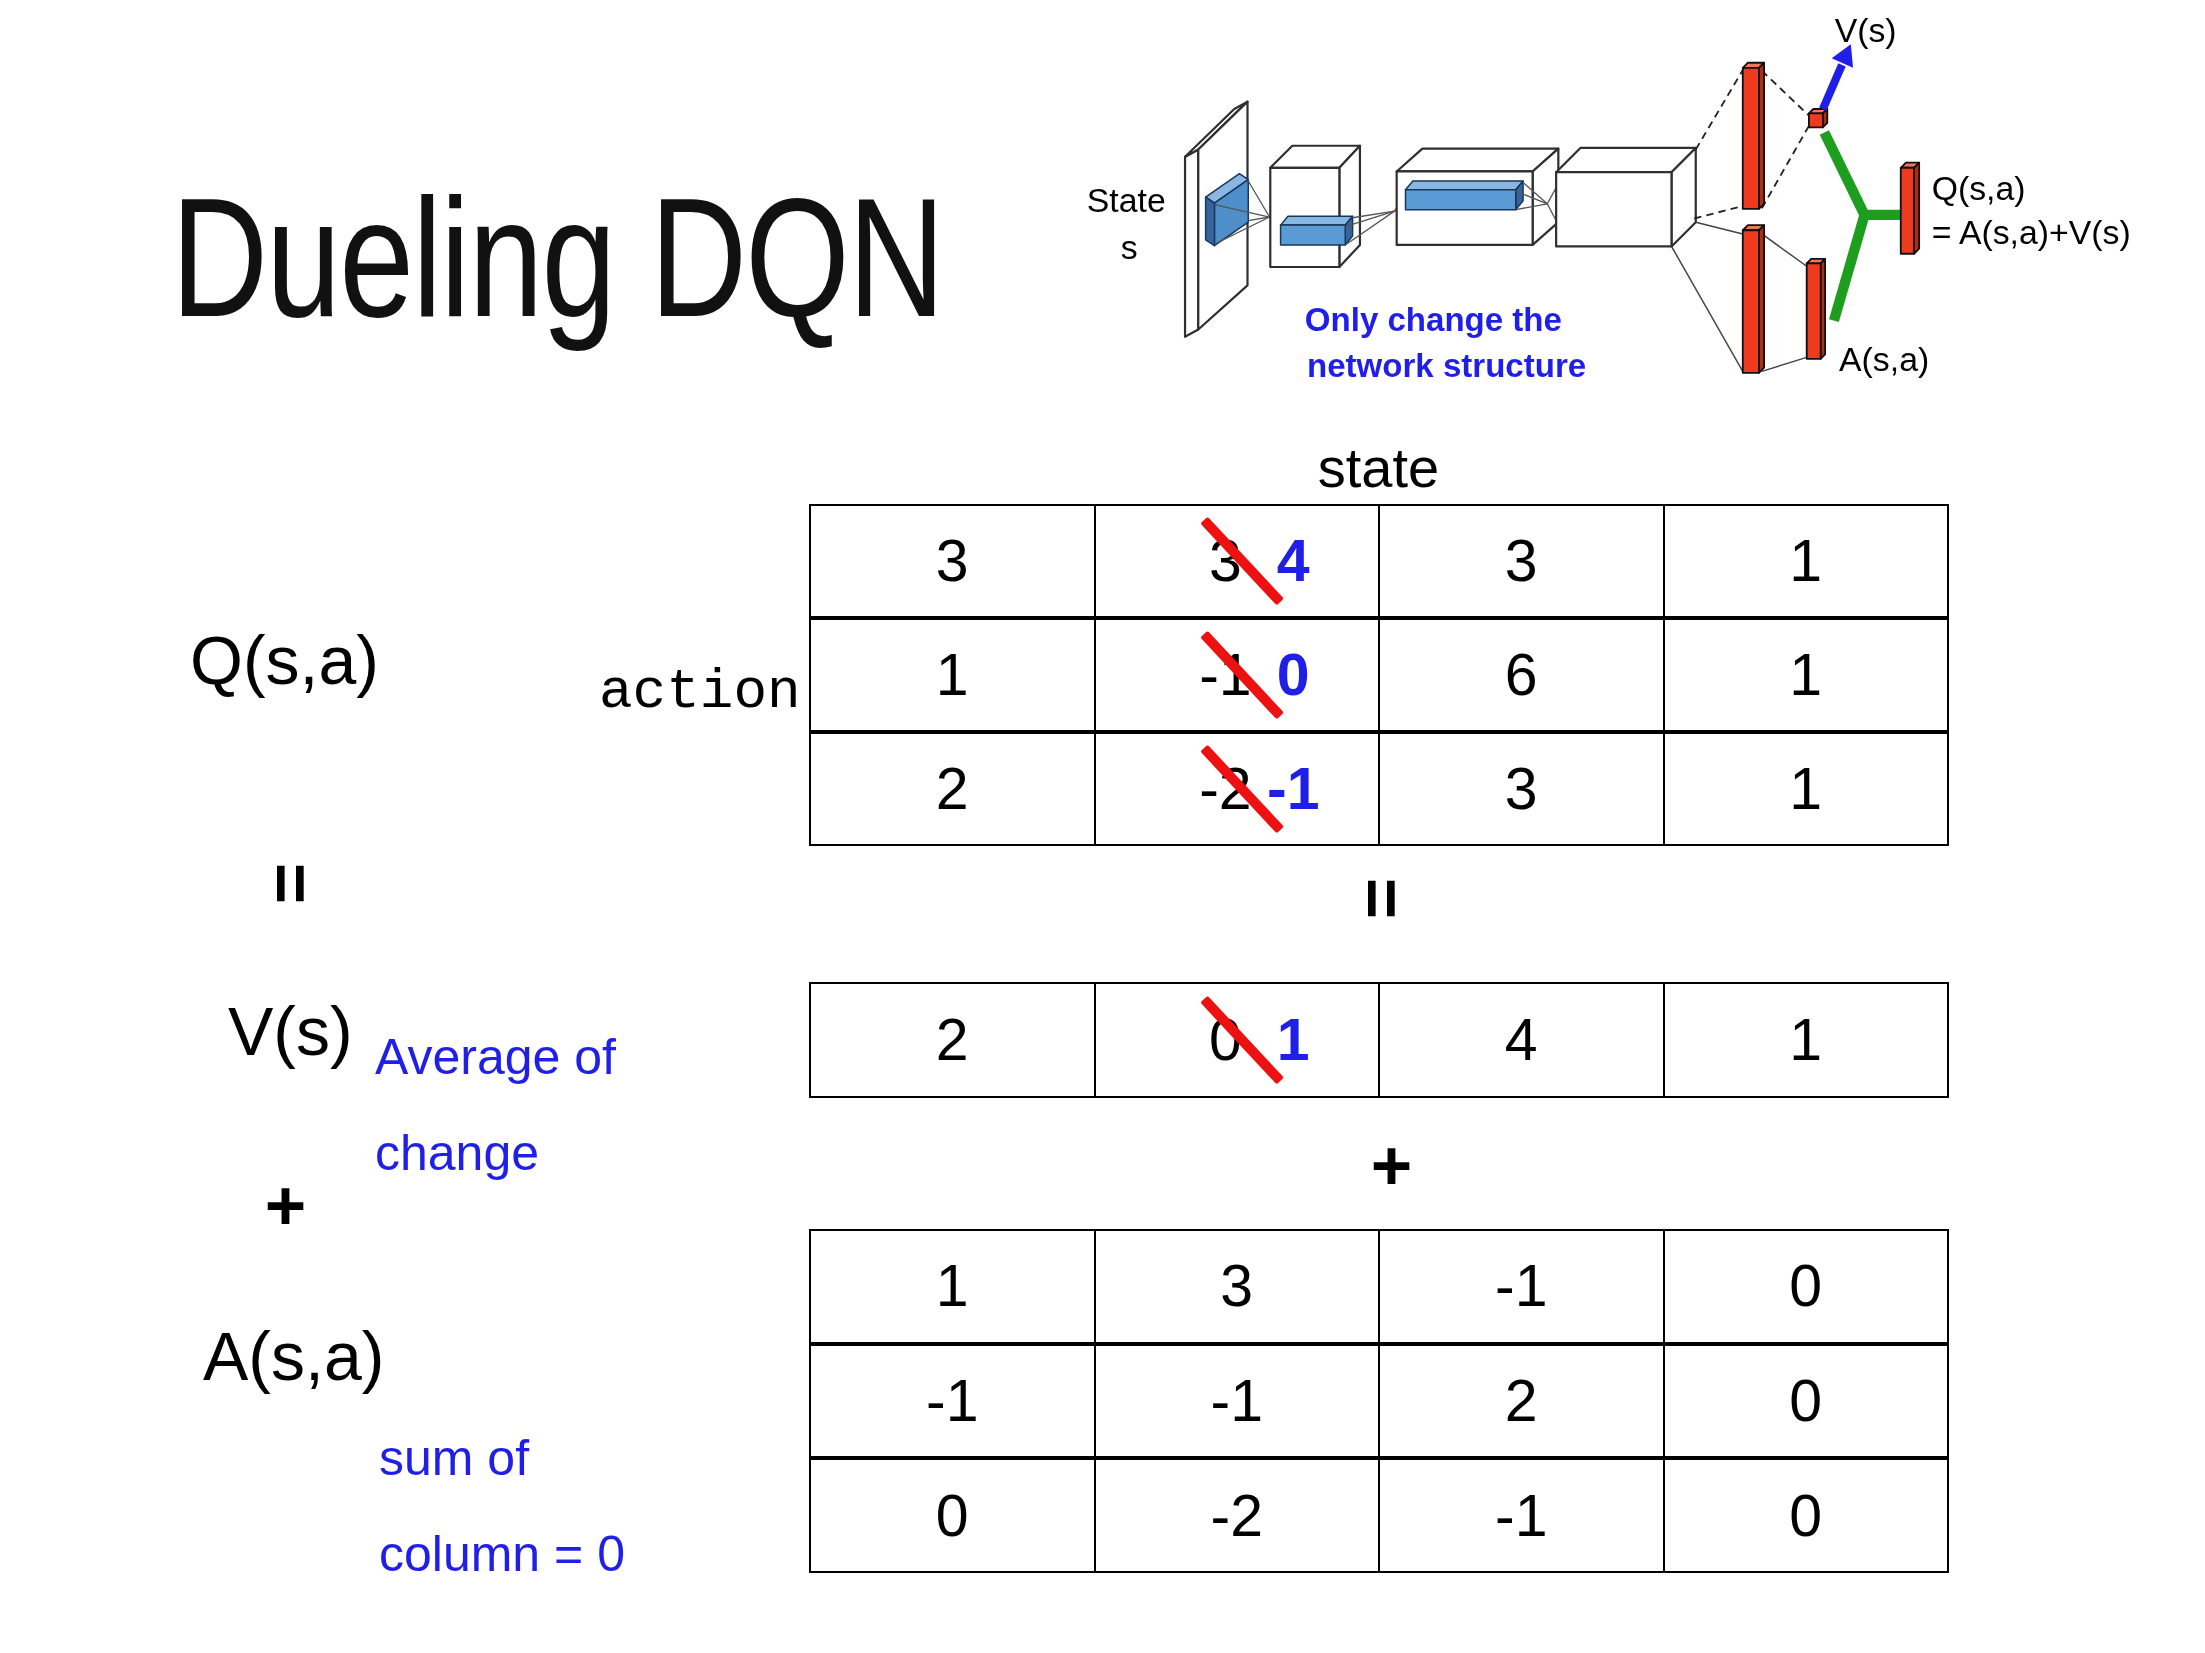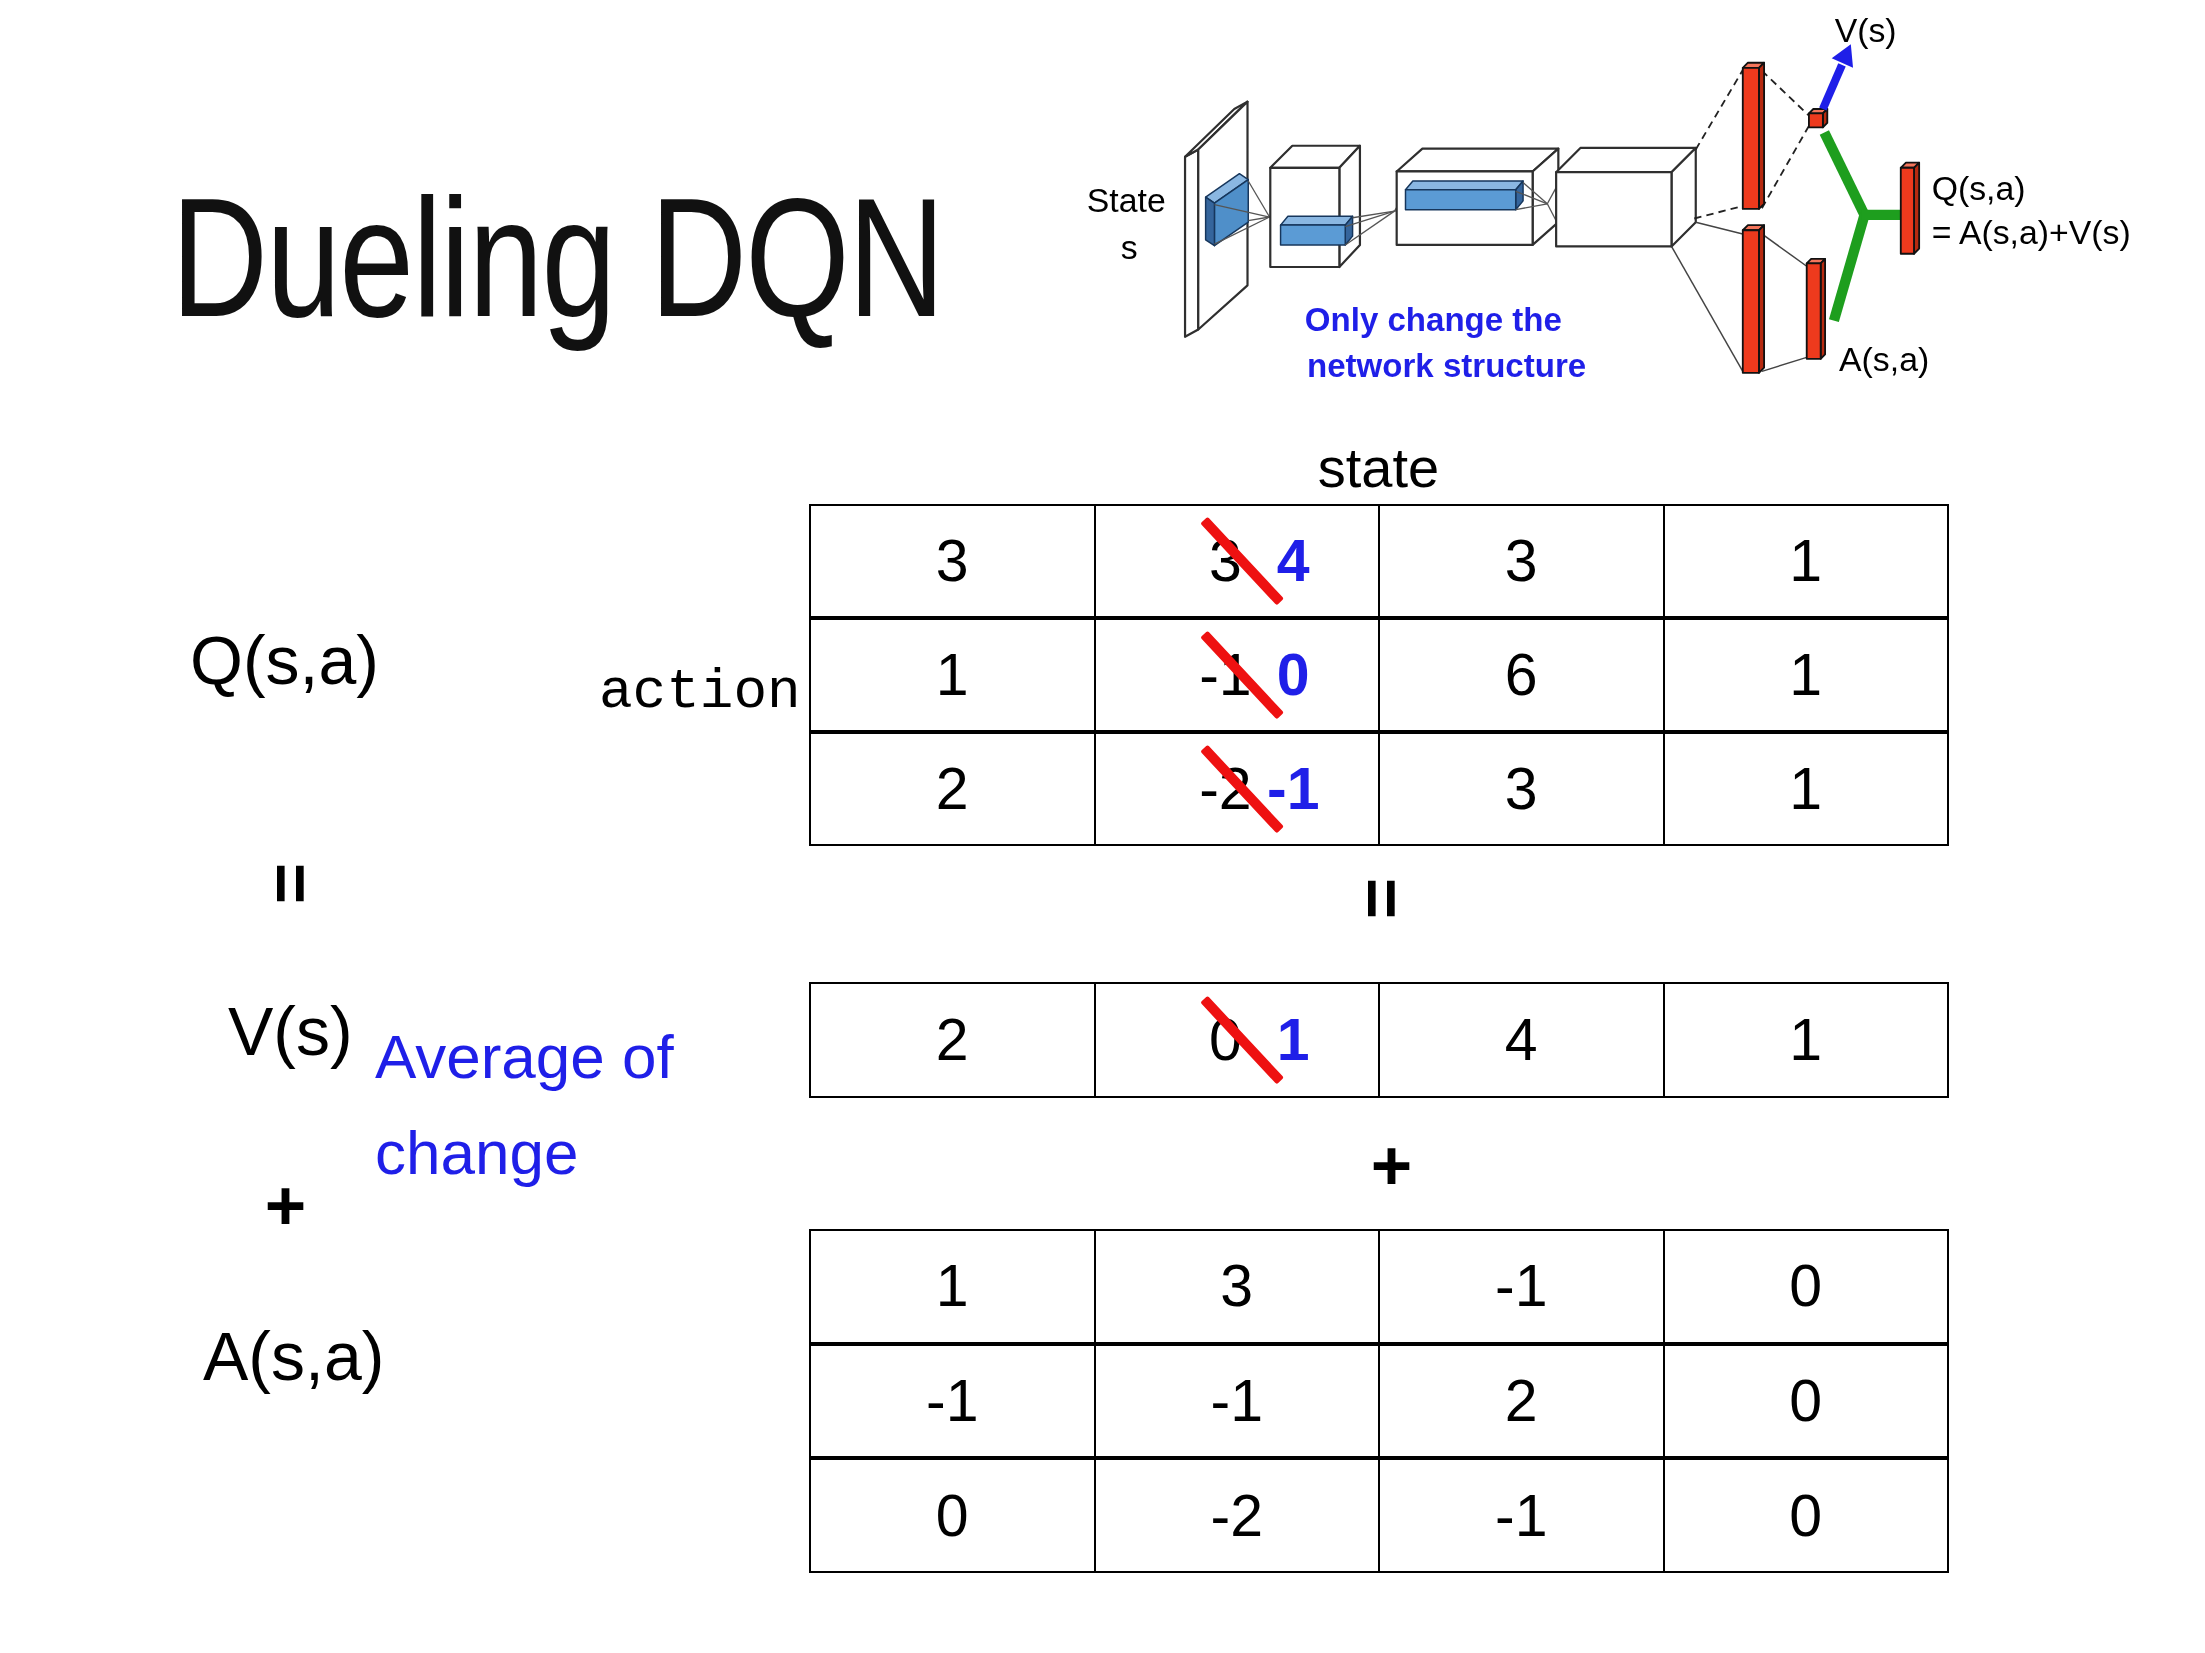--- a/index.html
+++ b/index.html
@@ -12,21 +12,21 @@
     position:absolute;left:171px;top:162px;font-size:168px;font-weight:400;
     color:#111;white-space:nowrap;transform:scaleX(0.80);transform-origin:left top;
     letter-spacing:-2.2px;
   }
   
   .mlabel{position:absolute;font-size:68px;color:#000;white-space:nowrap;}
   .rot90{transform:rotate(90deg);font-weight:600;}
   .opsym{position:absolute;font-size:71px;font-weight:600;color:#000;
          width:81px;height:81px;display:flex;align-items:center;justify-content:center;}
   .axis-label{position:absolute;font-size:56px;color:#000;white-space:nowrap;}
-  .note{position:absolute;font-size:62px;line-height:96px;color:#1f1fe8;
+  .note{position:absolute;font-size:50px;line-height:96px;color:#1f1fe8;
         font-weight:500;white-space:nowrap;}
   
   .tbl{position:absolute;border:2.9px solid #000;display:flex;flex-direction:column;
        background:#fff;box-sizing:border-box;}
   .trow{display:flex;flex:1;}
   .trow + .trow{border-top:4.4px solid #000;}
   .cell{flex:1;position:relative;display:flex;align-items:center;justify-content:center;}
   .cell + .cell{border-left:2.2px solid #000;}
   .num{font-size:59px;color:#000;}
   .cell .old{position:absolute;left:46%;top:50%;transform:translate(-50%,-50%);}
@@ -180,20 +180,24 @@
   <div class="opsym" style="left:245px;top:1165px;">+</div>
   <div class="mlabel" style="left:203px;top:1317px;">A(s,a)</div>
 
   <div class="axis-label" style="left:1250px;top:435px;width:257px;text-align:center;">state</div>
   <div class="axis-label" style="left:599px;top:660px;font-family:Liberation Mono, monospace;">action</div>
 
   <div class="note" style="left:375px;top:1009px;">
     <div>Average of</div>
     <div>change</div>
   </div>
+  <div class="note" style="left:379px;top:1410px;">
+    <div>sum of</div>
+    <div>column = 0</div>
+  </div>
 
   <div class="opsym rot90" style="left:1342px;top:858px;">=</div>
   <div class="opsym" style="left:1351px;top:1125px;">+</div>
 
   <div class="tbl" style="left:809px;top:504px;width:1140px;height:342px;">
     <div class="trow">
       <div class="cell">
           <span class="num">3</span>
         </div>
       <div class="cell">

